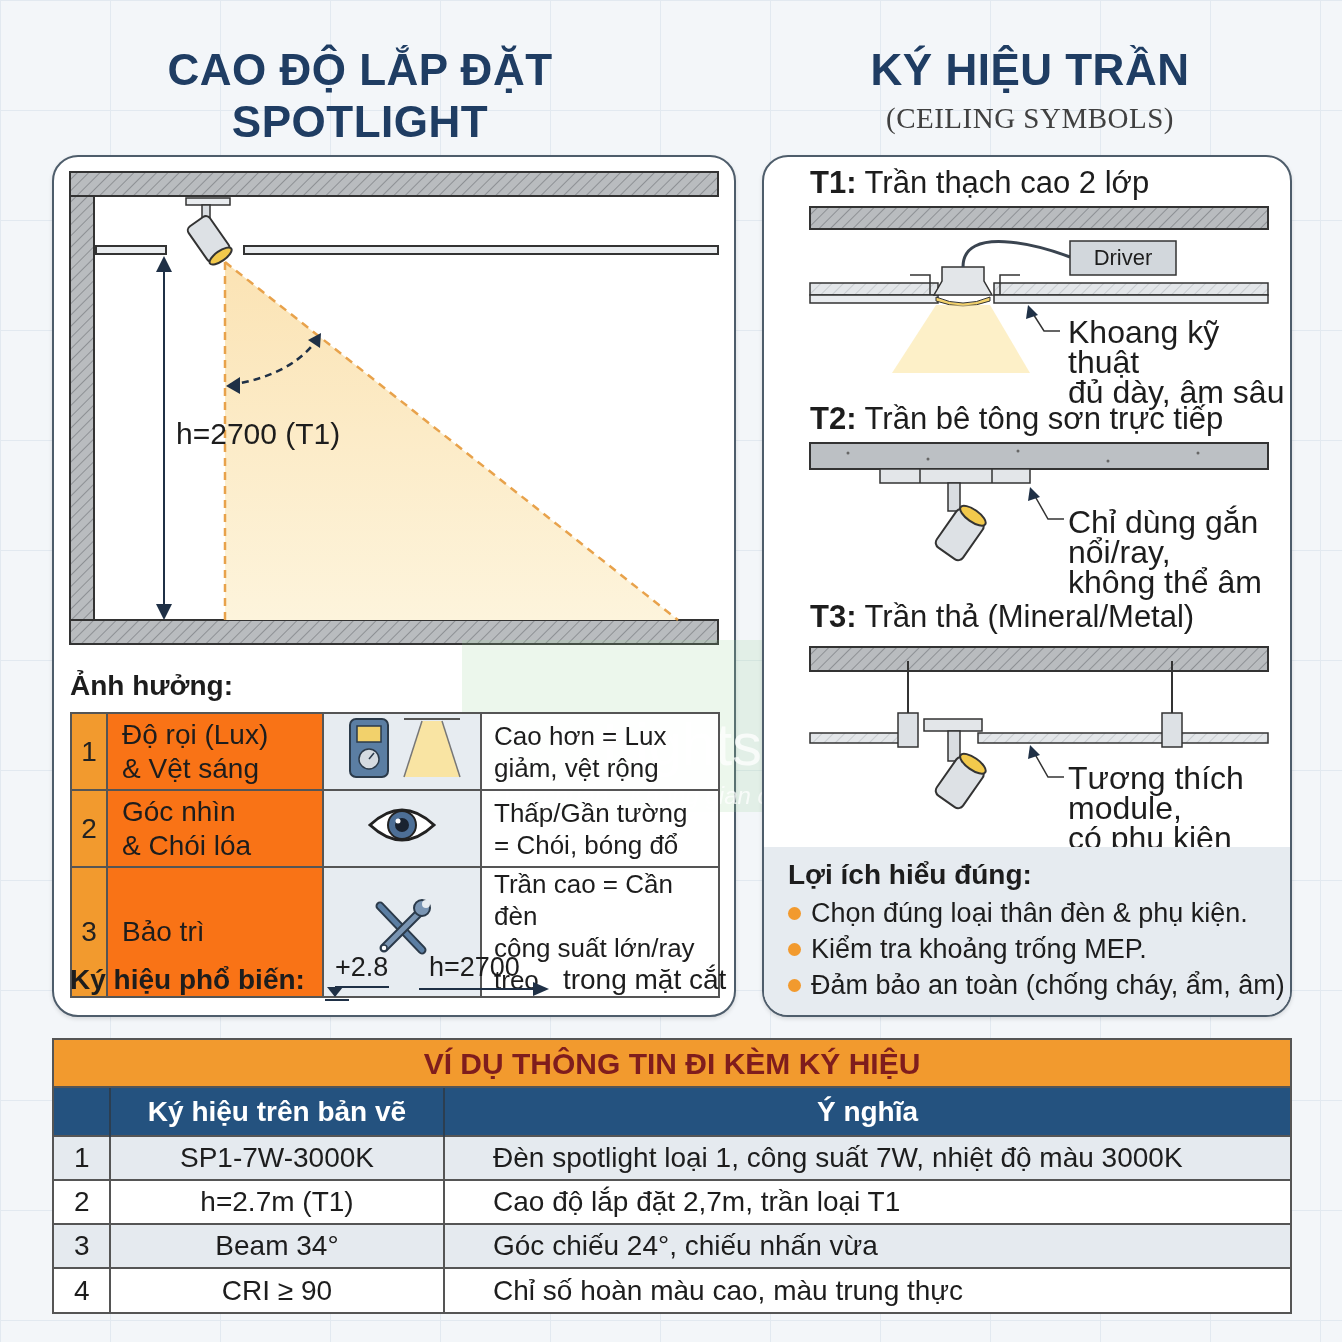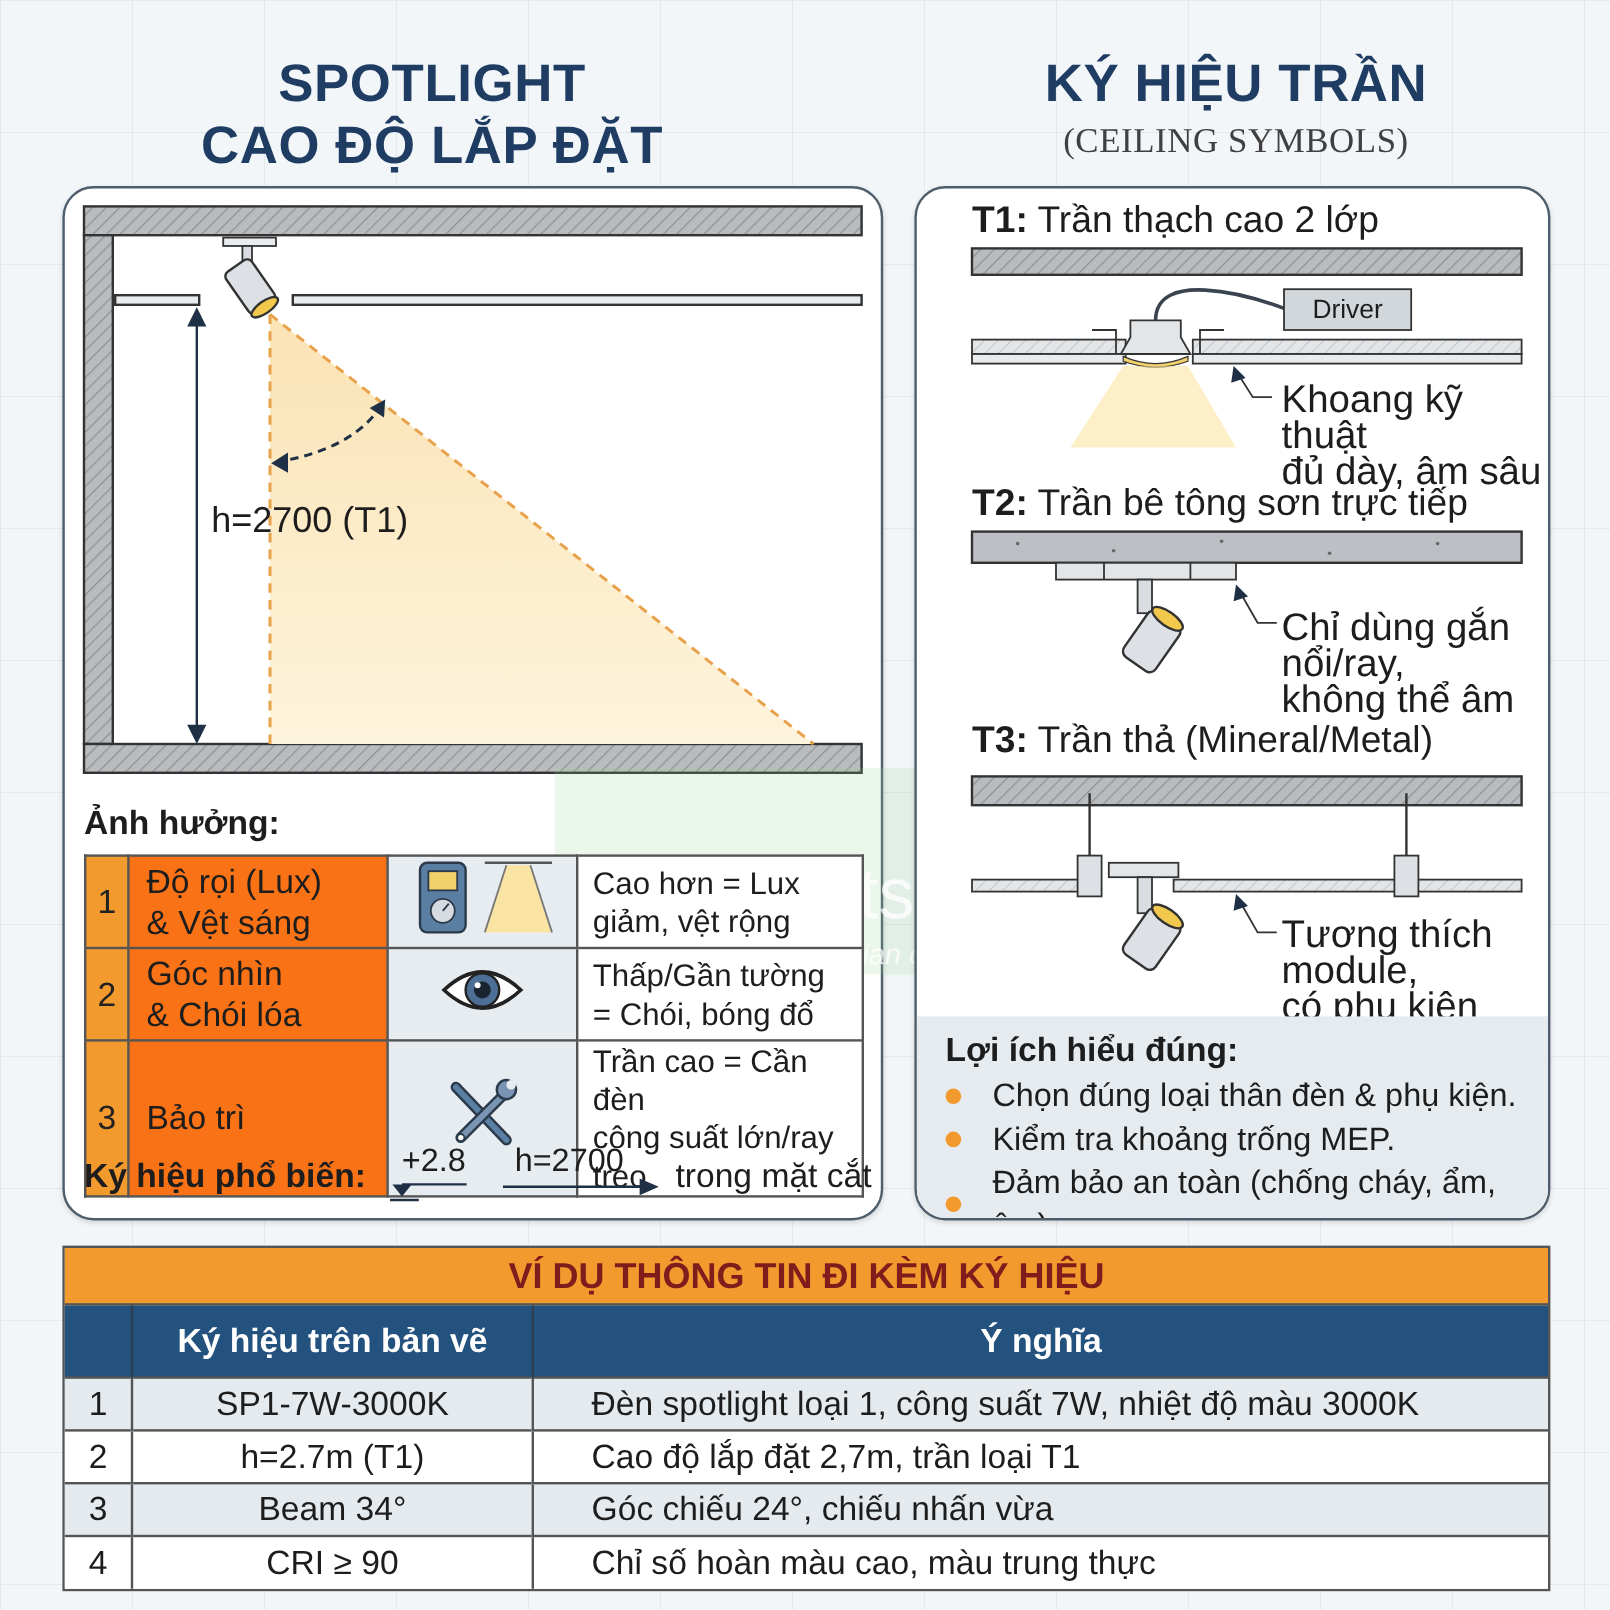--- a/index.html
+++ b/index.html
@@ -71,21 +71,21 @@
 
   .ct-title { position: absolute; font-size: 31px; color: #1d1d1d; }
   .ct-title b { font-weight: 800; }
   .ct-note { position: absolute; font-size: 32px; line-height: 30px; }
 
   .benefits {
     position: absolute; left: 0; top: 690px; width: 530px; height: 172px;
     background: #e6ebf0; padding: 12px 0 0 24px;
   }
   .benefits .head { font-size: 28px; font-weight: 700; margin-bottom: 4px; }
-  .benefits .item { font-size: 27px; line-height: 36px; display: flex; align-items: center; gap: 16px; }
+  .benefits .item { font-size: 27px; line-height: 36px; display: flex; align-items: center; }
   .benefits .dot {
     width: 13px; height: 13px; border-radius: 50%;
     background: #f29a2e; margin-right: 10px; flex: none;
   }
 
   .watermark {
     position: absolute; left: 462px; top: 640px; width: 394px; height: 172px;
     background: rgba(150, 210, 150, .18); pointer-events: none;
   }
   .watermark .wm-text {
@@ -102,40 +102,40 @@
     border: 2px solid #555;
   }
   .example .ex-title {
     background: #f29a2e; color: #7f1d1d; font-weight: 800;
     text-align: center; font-size: 30px; height: 48px; line-height: 48px;
     border-bottom: 2px solid #555;
   }
   .example table { width: 100%; border-collapse: collapse; }
   .example th {
     background: #24527f; color: #fff; font-size: 28px; font-weight: 700;
-    height: 60px; border-right: 2px solid #2c3e50;
+    height: 48px; border-right: 2px solid #2c3e50;
   }
   .example td {
     font-size: 28px; height: 44px; border-top: 2px solid #555;
     border-right: 2px solid #555;
   }
   .example tr:nth-child(odd) td { background: #e5eaef; }
   .example tr:nth-child(even) td { background: #fff; }
   .example td.c0 { width: 56px; padding-left: 20px; }
   .example td.c1 { width: 334px; text-align: center; }
   .example td.c2 { padding-left: 48px; border-right: none; }
 </style>
 </head>
 <body>
 
 <div class="bg-grid"></div>
 
 <div class="title title-left">
+  <div>CAO ĐỘ LẮP ĐẶT</div>
   <div>SPOTLIGHT</div>
-  <div>CAO ĐỘ LẮP ĐẶT</div>
 </div>
 <div class="title title-right">
   <div class="t1">KÝ HIỆU TRẦN</div>
   <div class="t2">(CEILING SYMBOLS)</div>
 </div>
 
 <div class="panel panel-left"></div>
 
 <svg class="section-svg" style="left:68px;top:170px" width="654" height="480" viewBox="0 0 654 480">
   <defs>

